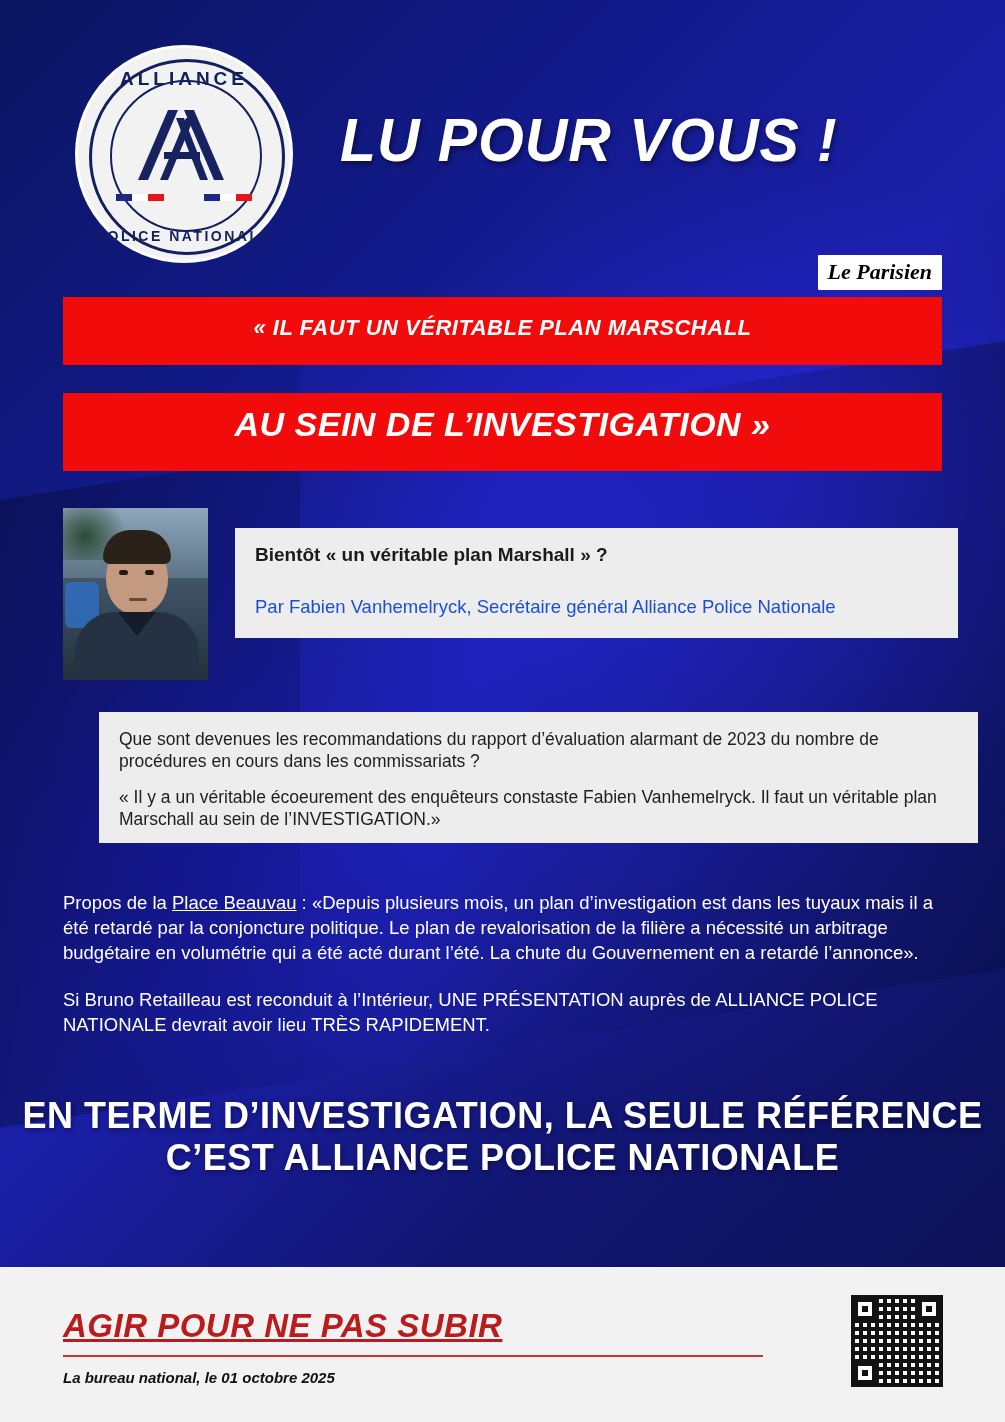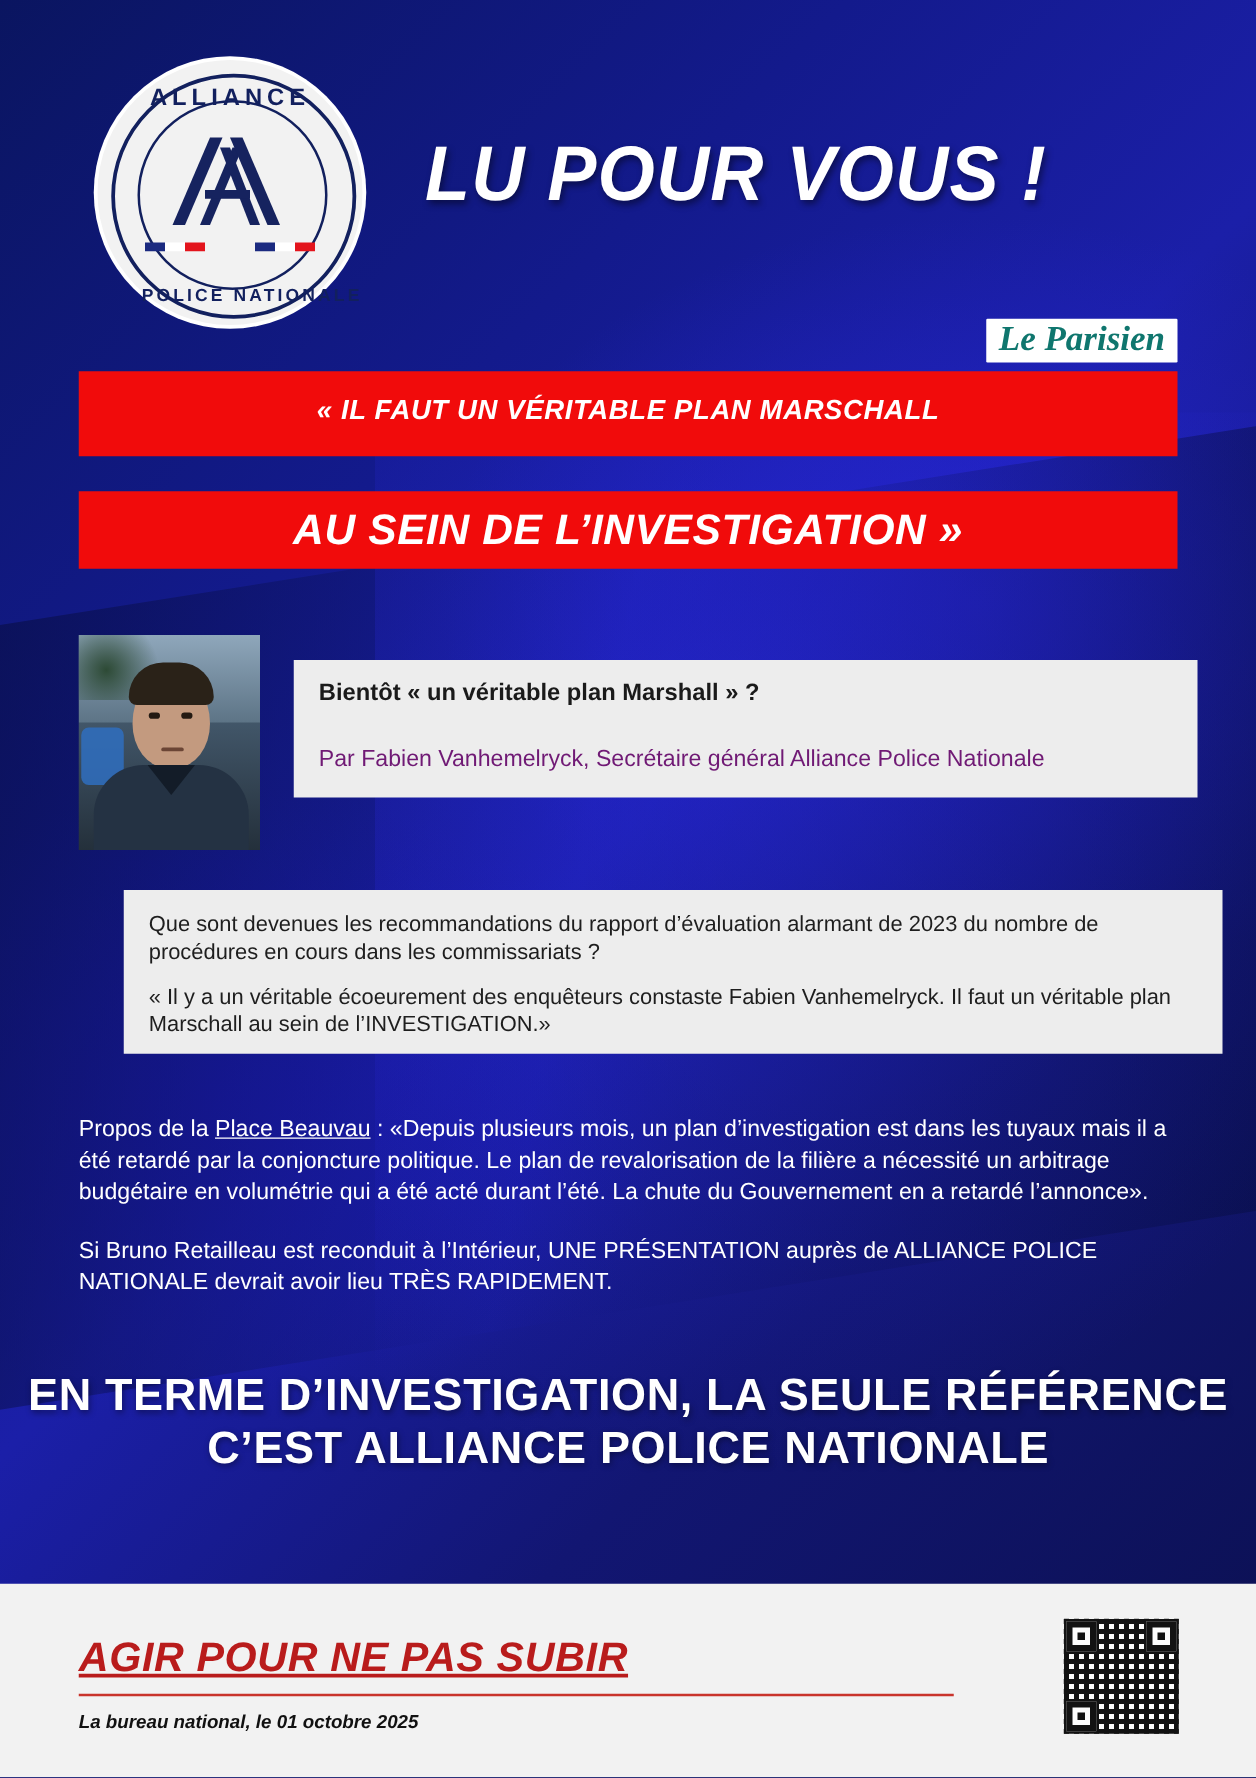--- a/index.html
+++ b/index.html
@@ -87,21 +87,20 @@
     letter-spacing: 4px;
   }
   .logo .word-top {
     top: 20px;
     font-size: 19px;
   }
   .logo .word-bottom {
     bottom: 16px;
     font-size: 14px;
     letter-spacing: 2.5px;
-    text-align: right;
   }
   .logo .mono {
     position: absolute;
     left: 50%;
     top: 58px;
     transform: translateX(-50%);
     width: 108px;
     height: 74px;
   }
   .logo .flag {
@@ -135,24 +134,24 @@
   .source-badge {
     position: absolute;
     right: 63px;
     top: 255px;
     background: #ffffff;
     padding: 3px 10px 4px 10px;
     border-radius: 1px;
   }
   .source-badge span {
     display: block;
-    color: #0f766e;
+    color: #000000;
     font-weight: bold;
     font-style: italic;
-    font-size: 28px;
+    font-size: 22px;
     line-height: 28px;
     font-family: "Liberation Serif", serif;
   }
 
   
   .banner {
     position: absolute;
     left: 63px;
     width: 879px;
     background: #f10b0b;
@@ -165,21 +164,21 @@
     box-sizing: border-box;
   }
   .banner-1 {
     top: 297px;
     height: 68px;
     line-height: 62px;
     font-size: 22px;
   }
   .banner-2 {
     top: 393px;
-    height: 62px;
+    height: 78px;
     line-height: 62px;
     font-size: 34px;
   }
 
   
   .photo {
     position: absolute;
     left: 63px;
     top: 508px;
     width: 145px;
@@ -249,21 +248,21 @@
     padding: 16px 0 0 20px;
     margin-left: 16px;
   }
   .head-block .h-title {
     color: #1a1a1a;
     font-size: 19px;
     font-weight: bold;
   }
   .head-block .h-sub {
     margin-top: 30px;
-    color: #701a75;
+    color: #1d4ed8;
     font-size: 18.5px;
   }
 
   
   .quote-block {
     position: absolute;
     left: 63px;
     top: 712px;
     width: 879px;
     height: 131px;

